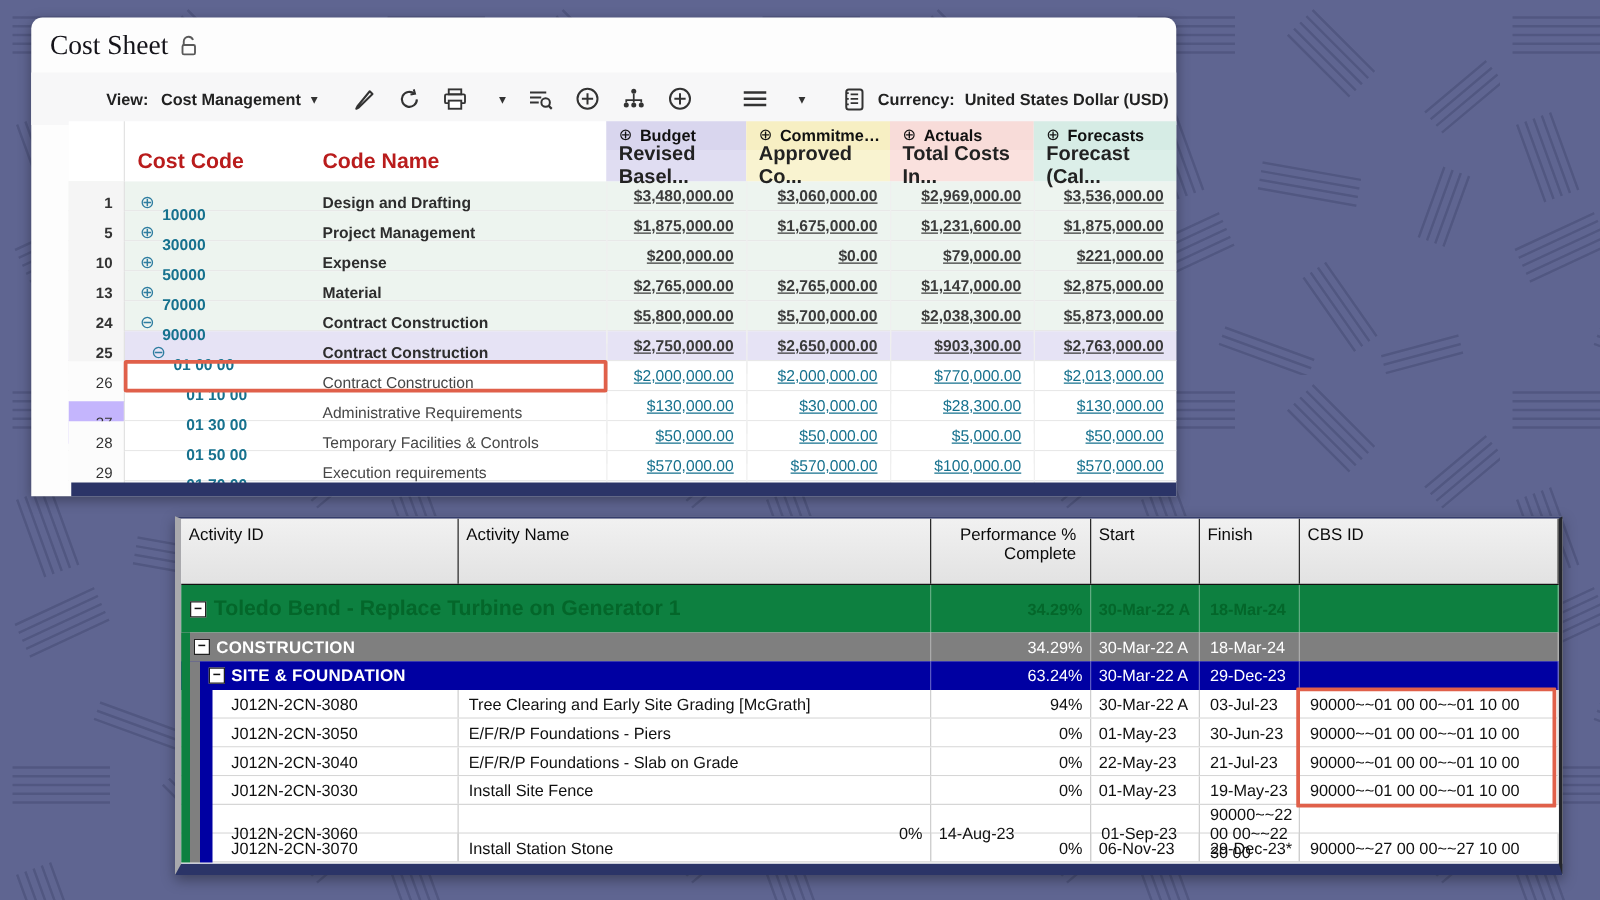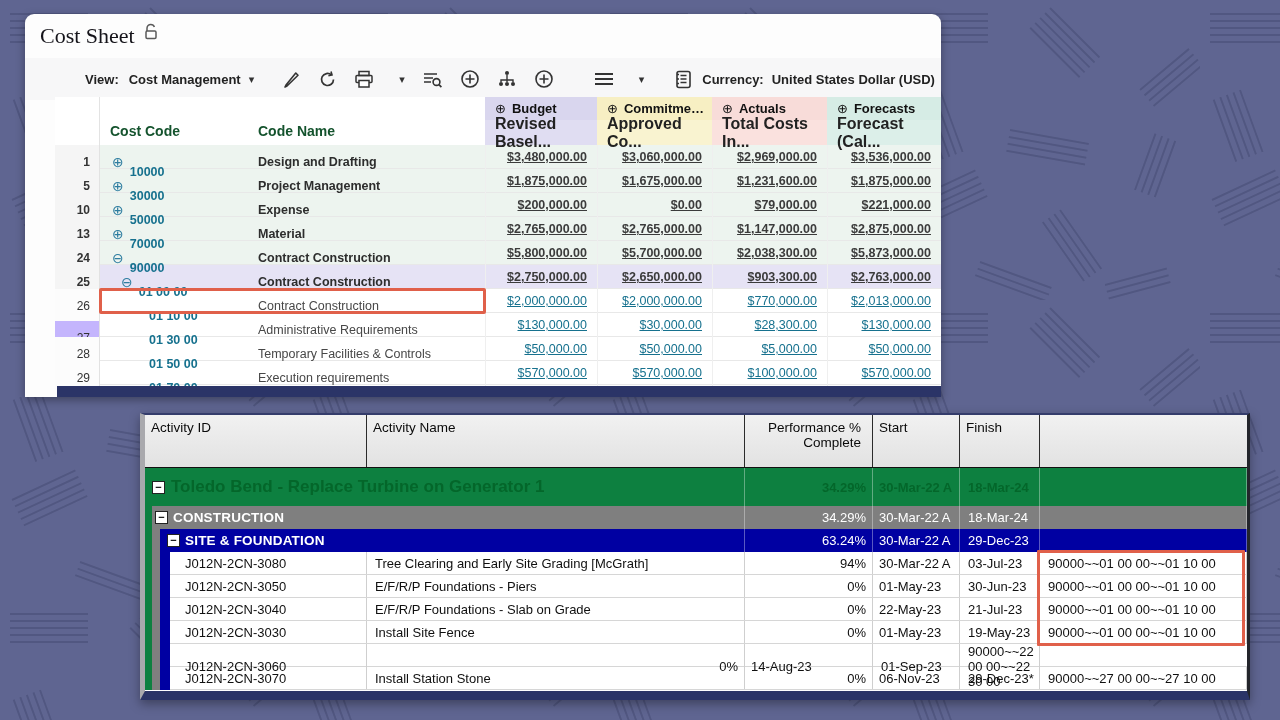--- a/index.html
+++ b/index.html
@@ -6,41 +6,41 @@
   html,body { width:1280px; height:720px; overflow:hidden; background:#5f6591;
               font-family:"Liberation Sans", sans-serif; }
 
   
   #bg-pattern { position:absolute; inset:0; z-index:0; }
 
   
   .cost-window { position:absolute; left:25px; top:14px; width:916px; height:383px;
                  background:#fdfdfd; border-radius:9px 9px 0 0; z-index:2;
                  box-shadow:0 3px 10px rgba(0,0,0,.35); }
-  .cost-title-row { position:absolute; left:15px; top:9px; display:flex; gap:9px; }
+  .cost-title-row { position:absolute; left:15px; top:9px; display:flex; align-items:center; gap:9px; }
   .cost-title { font-family:"Liberation Serif", serif; font-size:22px; color:#15141a; }
   .cost-toolbar { position:absolute; left:0; top:44px; width:100%; height:42px;
                   background:#f7f7f8; display:flex; align-items:center; padding-left:60px; }
   .tb-label { font-size:13px; font-weight:700; color:#222; }
   .tb-view-value { font-size:13px; font-weight:700; color:#222; margin-left:10px; }
   .tb-caret { font-size:11px; color:#333; margin-left:8px; }
   .tb-icons { display:flex; align-items:center; gap:17px; margin-left:28px; }
   .tb-icon { display:inline-flex; align-items:center; cursor:pointer; }
   .tb-sep { width:6px; }
   .tb-currency { display:flex; align-items:center; gap:8px; margin-left:30px; }
   .tb-cur-label { font-size:13px; font-weight:700; color:#222; }
   .tb-cur-value { font-size:13px; font-weight:700; color:#222; }
 
   
   .sheet { position:absolute; left:30px; top:83px; width:886px; font-size:12.5px; }
   .sheet-head { display:grid; grid-template-columns:45px 148px 237px 112px 115px 115px 114px;
                 grid-template-rows:23px 25px; }
   .h-blank { grid-row:1 / 3; border-right:1px solid #e3e3e3; background:#fff; }
   .h-col { grid-row:1 / 3; display:flex; align-items:flex-end; padding:0 0 6px 10px;
-           font-weight:700; color:#14532d; font-size:14px; background:#fff; }
+           font-weight:700; color:#b91c1c; font-size:17px; background:#fff; }
   .h-group { display:flex; align-items:center; gap:6px; padding-left:10px;
              font-weight:700; font-size:13px; color:#111; }
   .h-sub { display:flex; align-items:center; padding-left:10px; font-weight:700;
            font-size:16px; color:#222; }
   .g-budget { background:#d9d6ee; } .s-budget { background:#e0ddf2; }
   .g-commit { background:#f7efc3; } .s-commit { background:#f9f3d0; }
   .g-actual { background:#f8dcd9; } .s-actual { background:#fae1de; }
   .g-fore   { background:#d6ece5; } .s-fore   { background:#dcefe9; }
   .op { font-family:"DejaVu Sans", sans-serif; font-size:13px; font-weight:400; }
 
@@ -399,20 +399,21 @@
 </div>
 
 <div class="p6-window">
 
   <div class="p6-head">
     <div class="ph">Activity ID</div>
     <div class="ph">Activity Name</div>
     <div class="ph ph-right">Performance % Complete</div>
     <div class="ph">Start</div>
     <div class="ph">Finish</div>
+    <div class="ph">CBS ID</div>
   </div>
 
   <div class="p6-body">
 
     <div class="grow row-project" style="position:relative;">
       <span class="minusbox mb-project">−</span>
       <div class="g-name">Toledo Bend - Replace Turbine on Generator 1</div>
       <div class="g-pct g-val">34.29%</div>
       <div class="g-st g-val">30-Mar-22 A</div>
       <div class="g-fn g-val">18-Mar-24</div>

